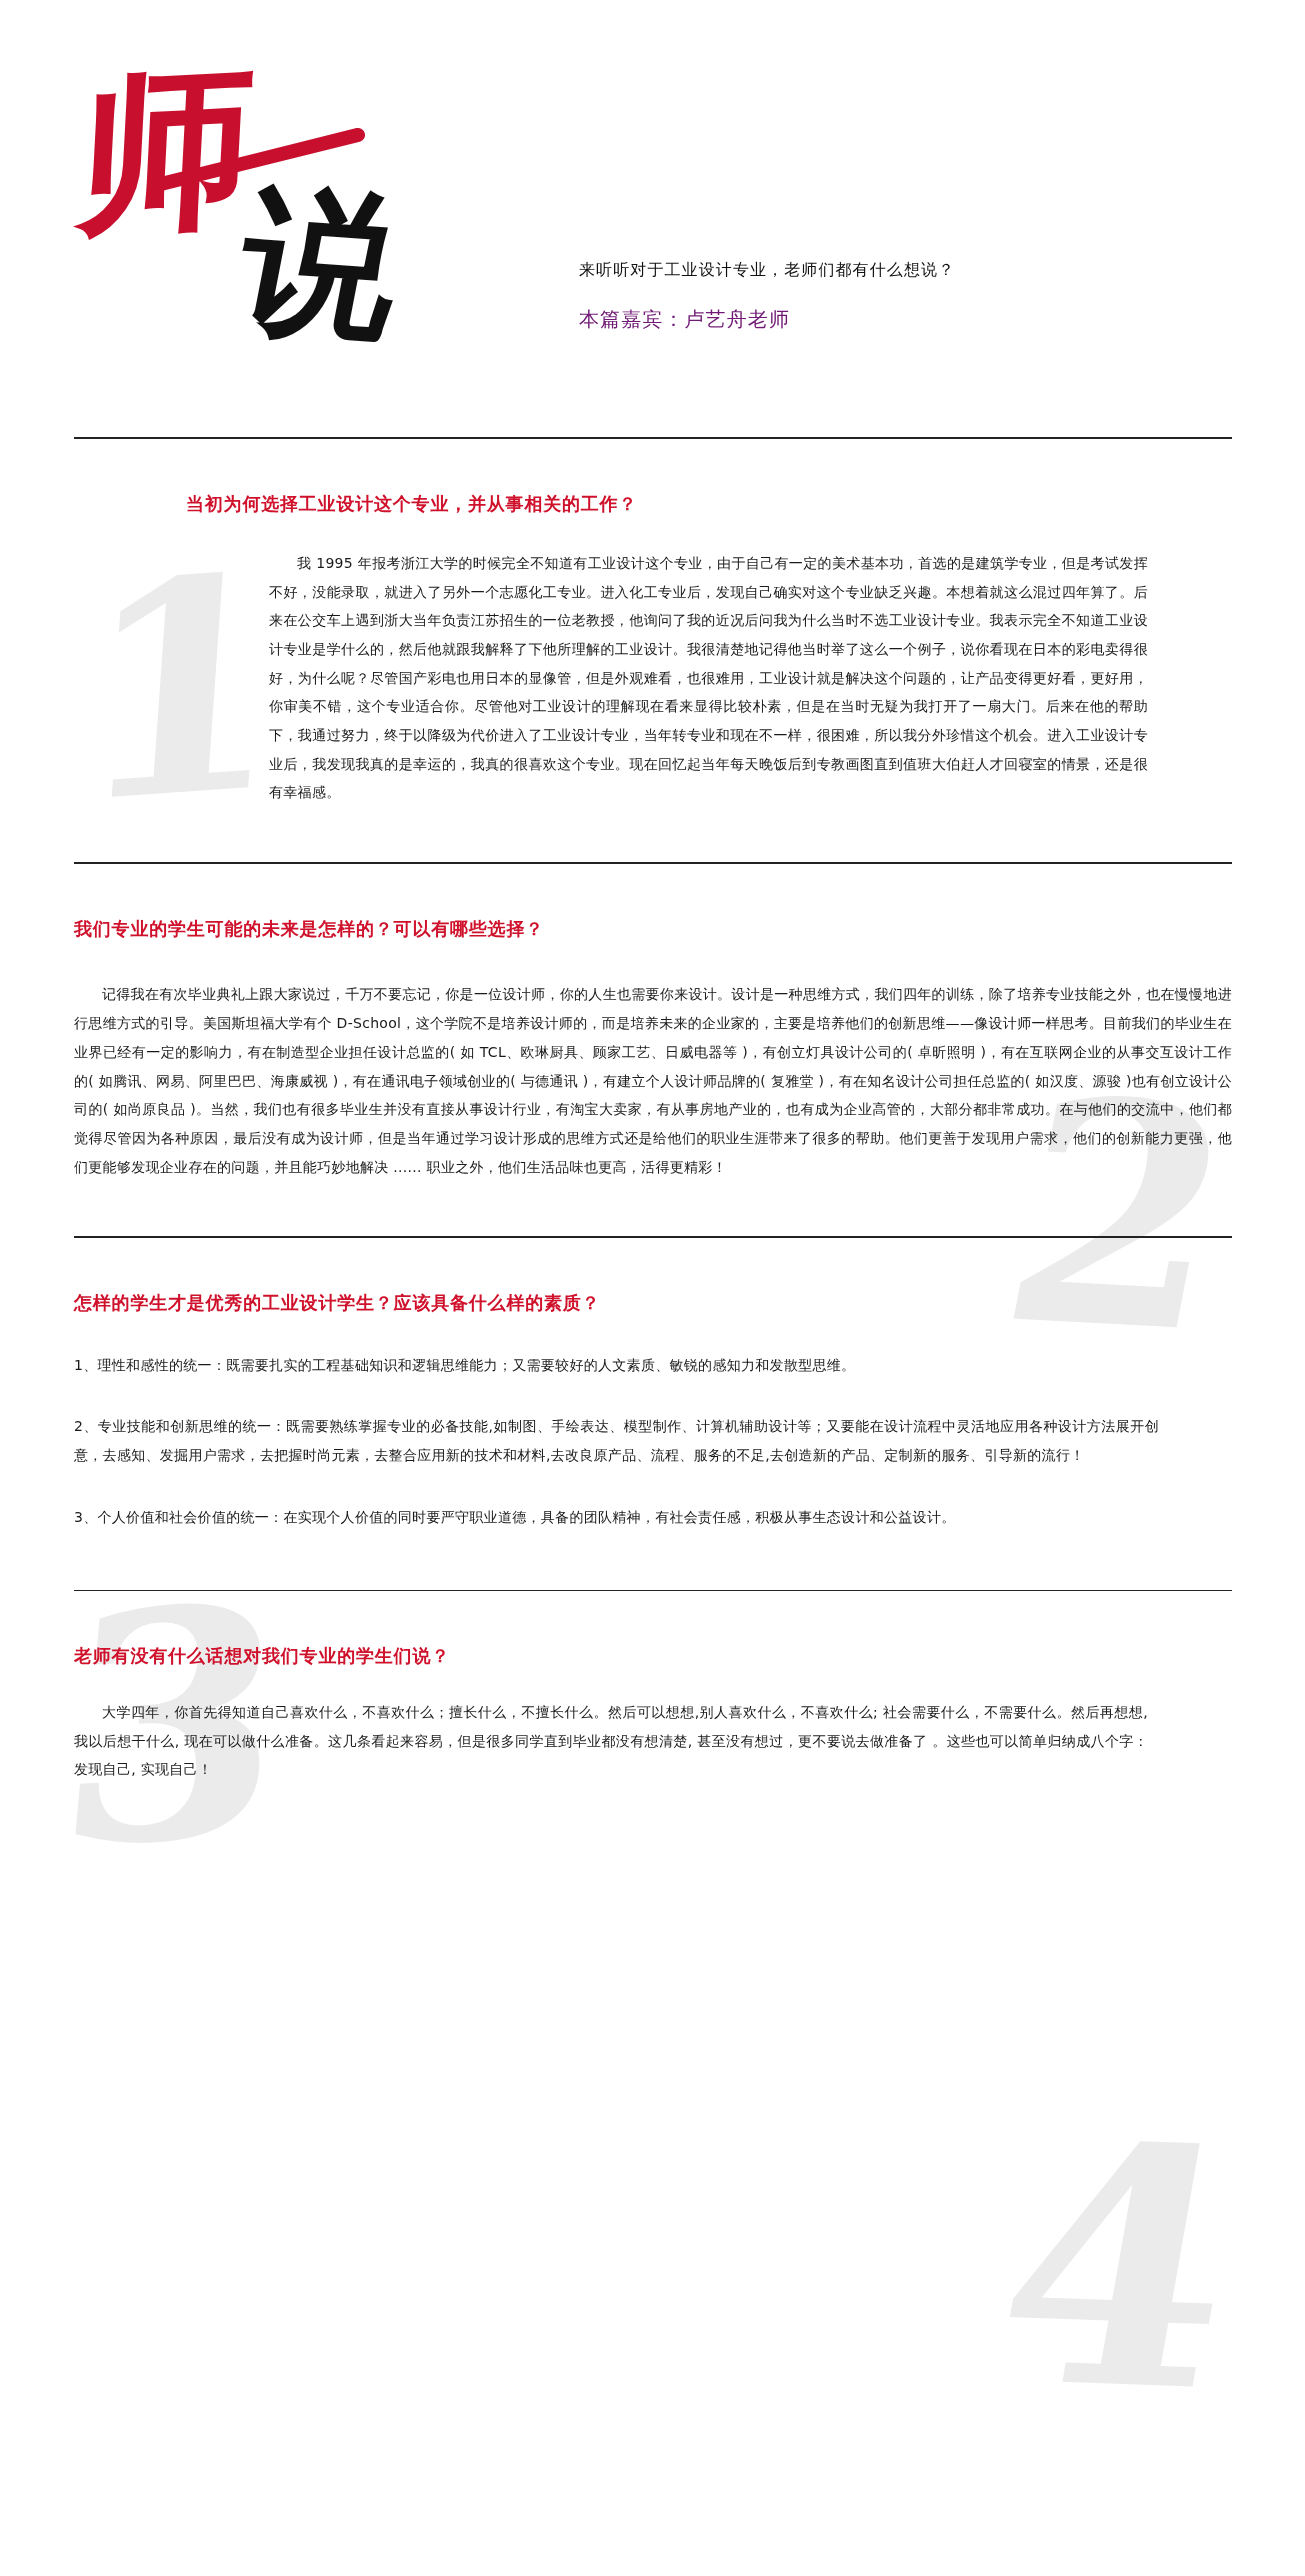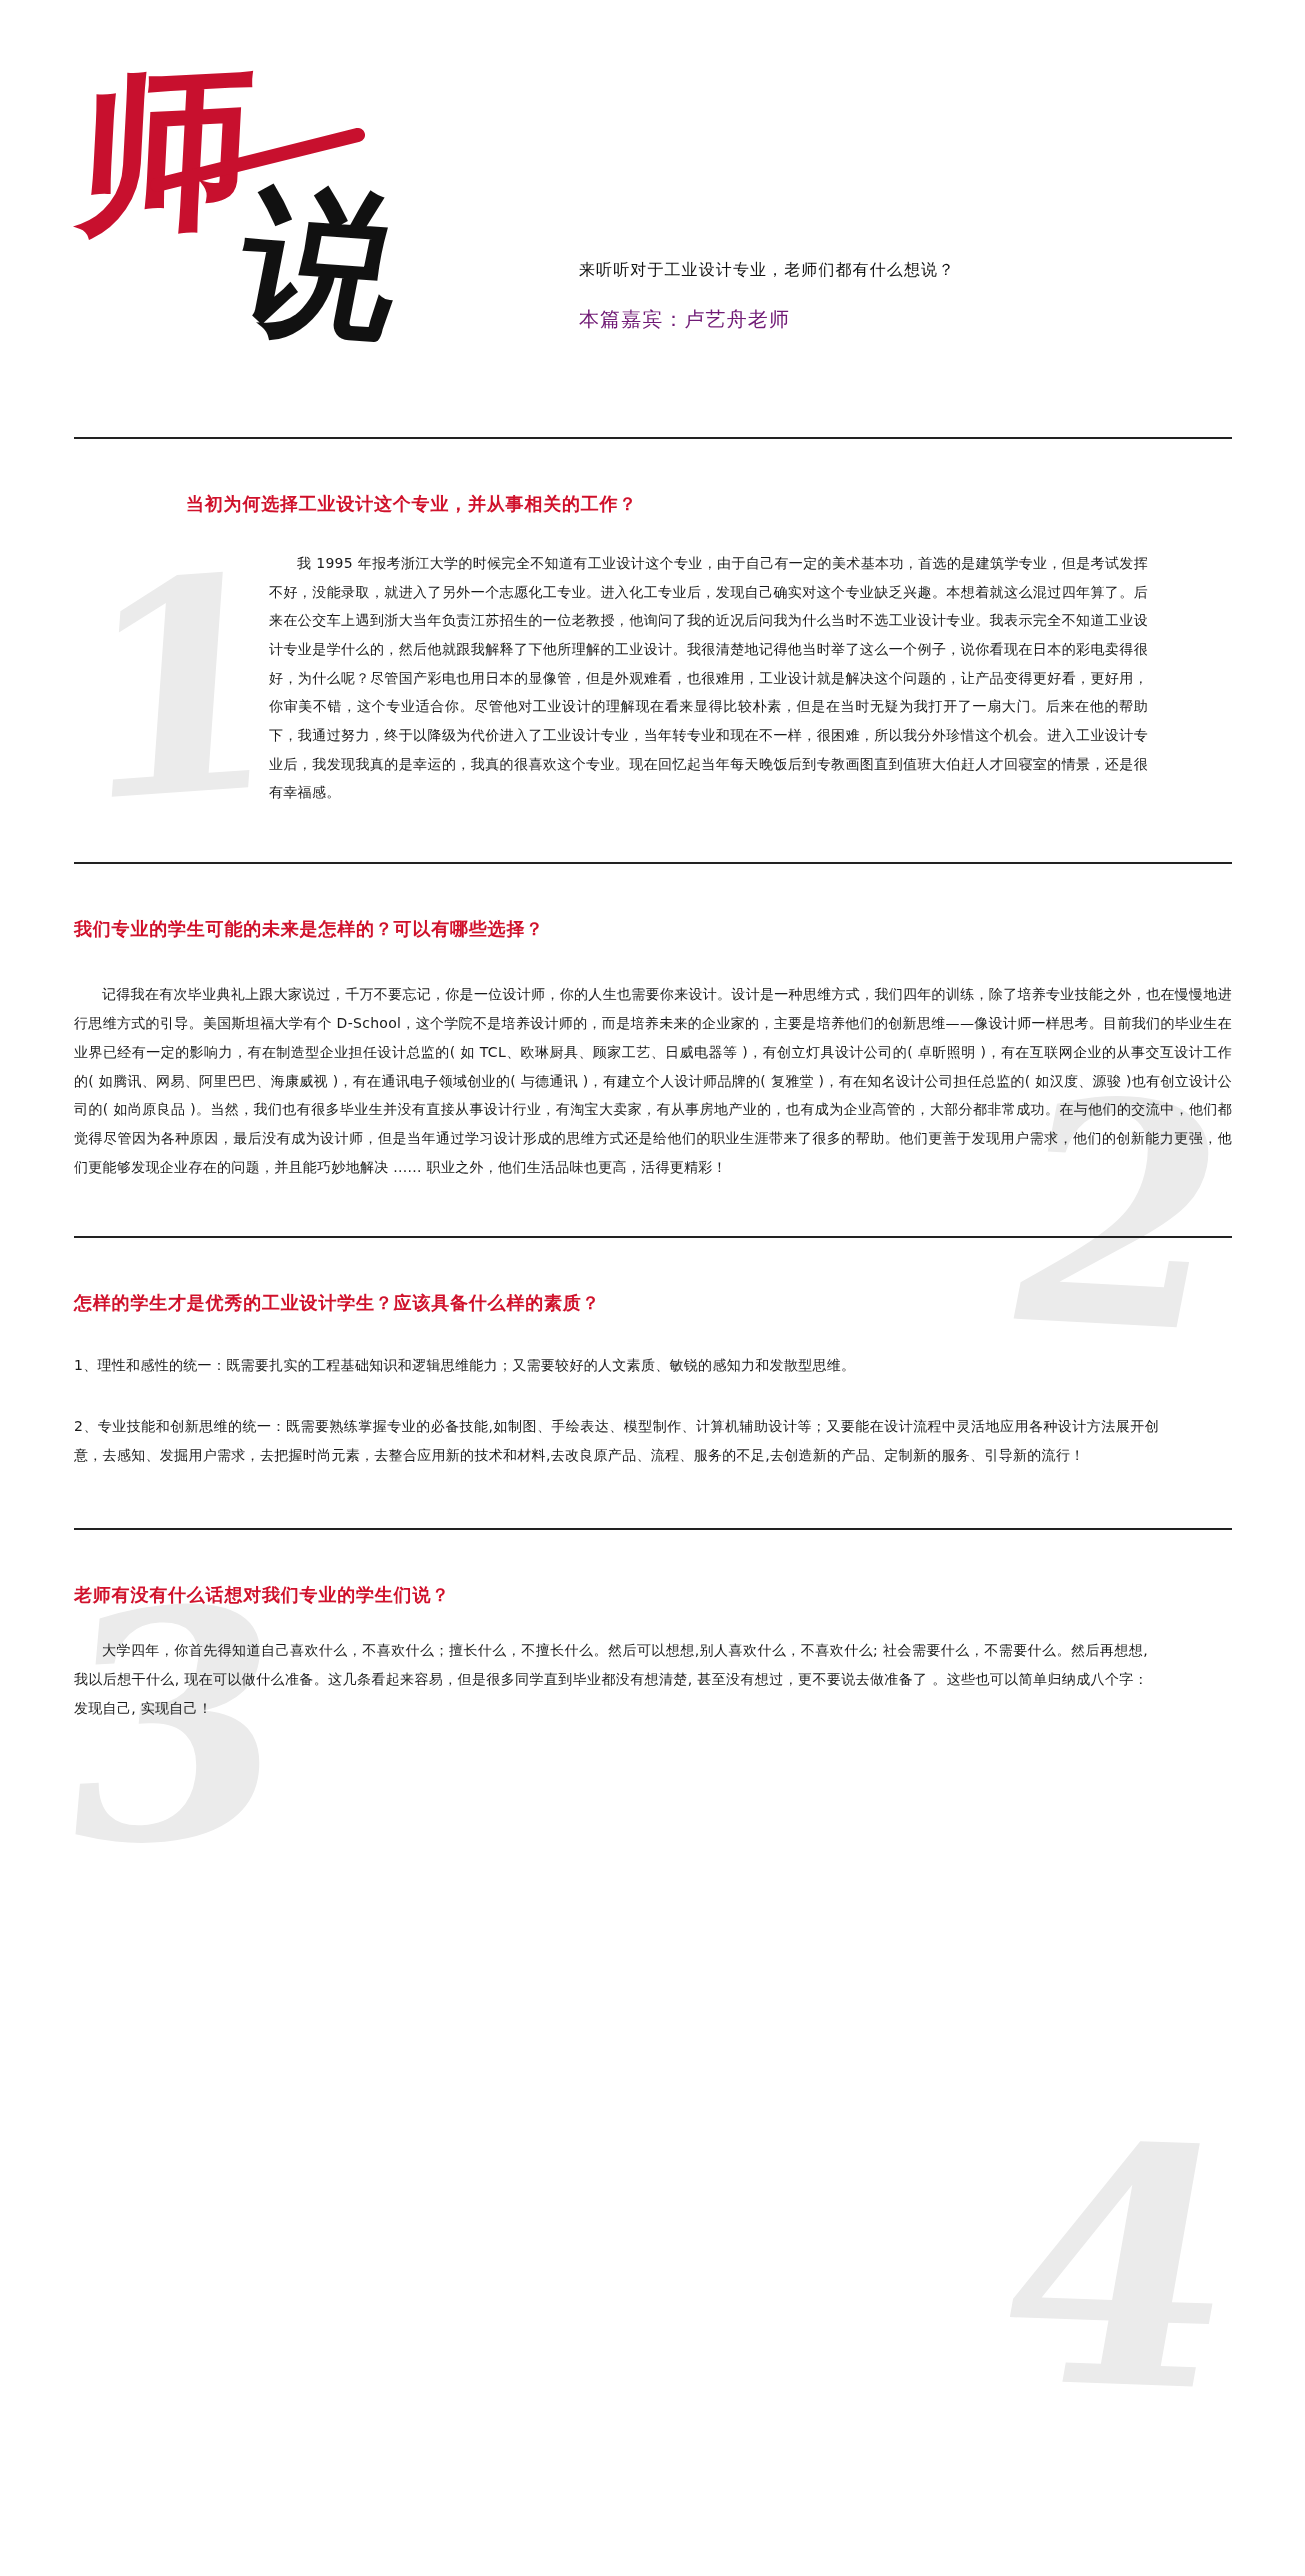--- a/index.html
+++ b/index.html
@@ -195,20 +195,21 @@
         <p class="indent">记得我在有次毕业典礼上跟大家说过，千万不要忘记，你是一位设计师，你的人生也需要你来设计。设计是一种思维方式，我们四年的训练，除了培养专业技能之外，也在慢慢地进行思维方式的引导。美国斯坦福大学有个 D-School，这个学院不是培养设计师的，而是培养未来的企业家的，主要是培养他们的创新思维——像设计师一样思考。目前我们的毕业生在业界已经有一定的影响力，有在制造型企业担任设计总监的( 如 TCL、欧琳厨具、顾家工艺、日威电器等 )，有创立灯具设计公司的( 卓昕照明 )，有在互联网企业的从事交互设计工作的( 如腾讯、网易、阿里巴巴、海康威视 )，有在通讯电子领域创业的( 与德通讯 )，有建立个人设计师品牌的( 复雅堂 )，有在知名设计公司担任总监的( 如汉度、源骏 )也有创立设计公司的( 如尚原良品 )。当然，我们也有很多毕业生并没有直接从事设计行业，有淘宝大卖家，有从事房地产业的，也有成为企业高管的，大部分都非常成功。在与他们的交流中，他们都觉得尽管因为各种原因，最后没有成为设计师，但是当年通过学习设计形成的思维方式还是给他们的职业生涯带来了很多的帮助。他们更善于发现用户需求，他们的创新能力更强，他们更能够发现企业存在的问题，并且能巧妙地解决 ...... 职业之外，他们生活品味也更高，活得更精彩！</p>
       </div>
     </div>
 
     <div class="divider"></div>
     <div class="section sec3">
       <div class="q-title">怎样的学生才是优秀的工业设计学生？应该具备什么样的素质？</div>
       <div class="body-text">
         <p>1、理性和感性的统一：既需要扎实的工程基础知识和逻辑思维能力；又需要较好的人文素质、敏锐的感知力和发散型思维。</p>
         <p>2、专业技能和创新思维的统一：既需要熟练掌握专业的必备技能,如制图、手绘表达、模型制作、计算机辅助设计等；又要能在设计流程中灵活地应用各种设计方法展开创意，去感知、发掘用户需求，去把握时尚元素，去整合应用新的技术和材料,去改良原产品、流程、服务的不足,去创造新的产品、定制新的服务、引导新的流行！</p>
+        <p>3、个人价值和社会价值的统一：在实现个人价值的同时要严守职业道德，具备的团队精神，有社会责任感，积极从事生态设计和公益设计。</p>
       </div>
     </div>
 
     <div class="divider"></div>
     <div class="section sec4">
       <div class="q-title right">老师有没有什么话想对我们专业的学生们说？</div>
       <div class="body-text">
         <p class="indent">大学四年，你首先得知道自己喜欢什么，不喜欢什么；擅长什么，不擅长什么。然后可以想想,别人喜欢什么，不喜欢什么; 社会需要什么，不需要什么。然后再想想,我以后想干什么, 现在可以做什么准备。这几条看起来容易，但是很多同学直到毕业都没有想清楚, 甚至没有想过，更不要说去做准备了 。这些也可以简单归纳成八个字：发现自己, 实现自己！</p>
       </div>
     </div>

